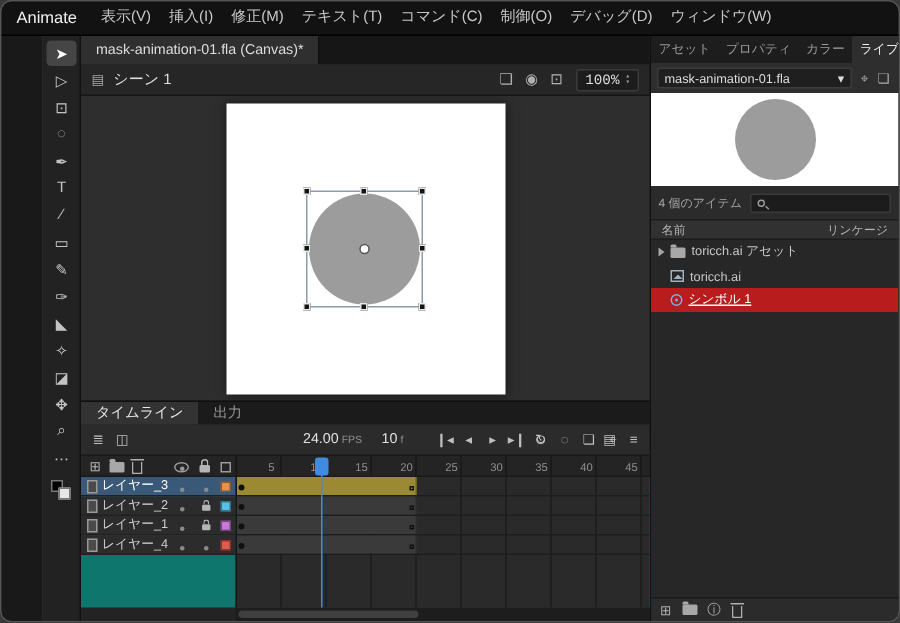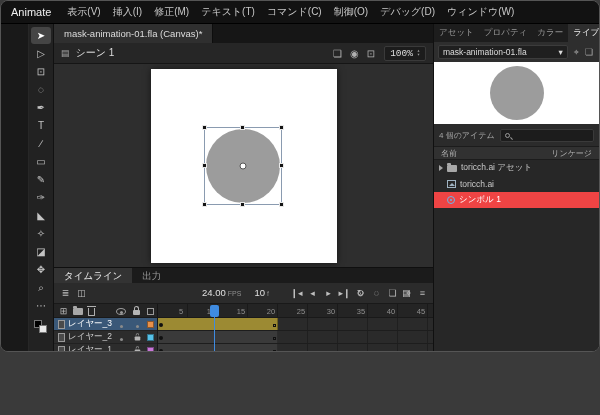--- a/index.html
+++ b/index.html
@@ -1,17 +1,17 @@
 <!DOCTYPE html>
 <html><head>
 <meta charset="utf-8">
 <style>
   html,body{margin:0;padding:0;background:#3a3a3a;}
   *{box-sizing:border-box;}
-  .win{width:600px;height:352px;position:relative;background:#1e1e1e;border:1px solid #555;
+  .win{width:600px;height:415px;position:relative;background:#1e1e1e;border:1px solid #555;
        border-radius:8px;overflow:hidden;font-family:"Liberation Sans",sans-serif;color:#ccc;}
   
   .titlebar{height:23px;background:#121212;display:flex;align-items:center;padding:0 6px;border-bottom:1px solid #000;}
   .app{color:#f0f0f0;font-size:11px;margin:0 10px 0 4px;}
   .menus{display:flex;}
   .menu{font-size:10px;color:#c8c8c8;padding:0 6px;line-height:22px;white-space:nowrap;cursor:default;}
   
   .body{display:flex;height:390px;}
   .gutter{width:28px;background:#191919;border-right:1px solid #272727;}
   .toolcol{width:24px;background:#222;display:flex;flex-direction:column;align-items:center;padding-top:3px;gap:1px;}
@@ -58,21 +58,21 @@
   .ops-btn{position:absolute;top:1px;width:13px;height:12px;display:flex;align-items:center;justify-content:center;color:#b5b5b5;font-size:9px;background:none;border:none;padding:0;}
   .hdr{position:absolute;top:3px;}
   .eye-ic{width:10px;height:7px;border:1px solid #9a9a9a;border-radius:50%;position:relative;display:inline-block;}
   .eye-ic:after{content:"";position:absolute;left:3px;top:1.5px;width:3px;height:3px;border-radius:50%;background:#9a9a9a;}
   .lock-ic{width:7px;height:5px;background:#b5b5b5;border-radius:1px;position:relative;display:inline-block;margin-top:3px;}
   .lock-ic:before{content:"";position:absolute;left:1px;top:-4px;width:3px;height:3px;border:1px solid #b5b5b5;border-bottom:none;border-radius:3px 3px 0 0;}
   .sq-ic{width:7px;height:7px;border:1px solid #9a9a9a;display:inline-block;}
   .ruler-strip{position:absolute;left:103px;right:0;top:0;bottom:0;background:#242424;
       background-image:repeating-linear-gradient(to right,transparent 0,transparent 29px,#1a1a1a 29px,#1a1a1a 30px);border-left:1px solid #161616;}
   .rnum{position:absolute;top:3px;width:16px;text-align:center;font-size:7.5px;color:#8f8f8f;}
-  .tl-body{position:absolute;top:50px;left:0;right:0;bottom:9px;background:#8b5cf6;overflow:hidden;text-align:center;}
+  .tl-body{position:absolute;top:50px;left:0;right:0;bottom:9px;background:#0f766e;overflow:hidden;text-align:center;}
   .names{position:absolute;left:0;top:0;width:103px;}
   .l-row{height:13px;display:flex;align-items:center;background:#2c2c2c;border-bottom:1px solid #212121;padding:0 3px 0 4px;gap:3px;}
   .l-row.selected{background:#3a5878;color:#fff;}
   .page-ic{width:7px;height:9px;border:1px solid #9a9a9a;background:#4a4a4a;flex:none;}
   .l-name{flex:1;font-size:8.5px;color:#cfcfcf;white-space:nowrap;overflow:hidden;}
   .l-row.selected .l-name{color:#fff;}
   .cell{width:13px;display:flex;justify-content:center;flex:none;}
   .dot-ic{width:3px;height:3px;border-radius:50%;background:#8a8a8a;display:inline-block;margin-top:4px;}
   .l-row .lk{display:none;}
   .l-row.locked .lk{display:inline-block;transform:scale(.8);}
@@ -101,21 +101,21 @@
   .preview{height:62px;background:#fff;position:relative;flex:none;}
   .pv-circle{position:absolute;left:50%;top:50%;width:54px;height:54px;border-radius:50%;transform:translate(-50%,-50%);}
   .r-meta{height:18px;display:flex;align-items:center;padding:11px 5px;gap:5px;background:#2b2b2b;}
   .count{color:#a5a5a5;font-size:8px;white-space:nowrap;}
   .search{flex:1;height:13px;background:#1c1c1c;border:1px solid #3a3a3a;border-radius:2px;display:flex;align-items:center;padding:0 4px;gap:4px;}
   .mag{width:5px;height:5px;border:1px solid #9a9a9a;border-radius:50%;position:relative;display:inline-block;flex:none;}
   .mag:after{content:"";position:absolute;left:4px;top:4px;width:3px;height:1px;background:#9a9a9a;transform:rotate(45deg);}
   .r-cols{height:14px;display:flex;align-items:center;justify-content:space-between;background:#313131;border-top:1px solid #1c1c1c;border-bottom:1px solid #1c1c1c;padding:0 7px;color:#b5b5b5;font-size:8px;}
   .lib-list{flex:1;background:#272727;overflow:hidden;}
   .lib-row{height:16px;display:flex;align-items:center;padding:0 5px;gap:4px;color:#c8c8c8;font-size:8.5px;}
-  .lib-row.selected{background:#ef4444;color:#fff;}
+  .lib-row.selected{background:#b91c1c;color:#fff;text-decoration:underline;}
   .tw{width:0;height:0;border-left:4px solid #a5a5a5;border-top:3px solid transparent;border-bottom:3px solid transparent;visibility:hidden;flex:none;}
   .lib-row.folder .tw{visibility:visible;}
   .lic{display:none;flex:none;}
   .fold-ic{width:10px;height:7px;background:#a8a8a8;border-radius:1px;position:relative;}
   .fold-ic:before{content:"";position:absolute;left:0;top:-2px;width:4px;height:2px;background:#a8a8a8;border-radius:1px 1px 0 0;}
   .asset-ic{width:9px;height:8px;border:1px solid #9fb3c2;position:relative;}
   .asset-ic:after{content:"";position:absolute;left:1px;bottom:1px;width:0;height:0;border-left:3px solid transparent;border-right:3px solid transparent;border-bottom:3px solid #9fb3c2;}
   .sym-ic{width:8px;height:8px;border:1px solid #6fb3e8;border-radius:50%;position:relative;}
   .sym-ic:after{content:"";position:absolute;left:2px;top:2px;width:2px;height:2px;border-radius:50%;background:#6fb3e8;}
   .lib-row.folder .fold-ic{display:inline-block;}

